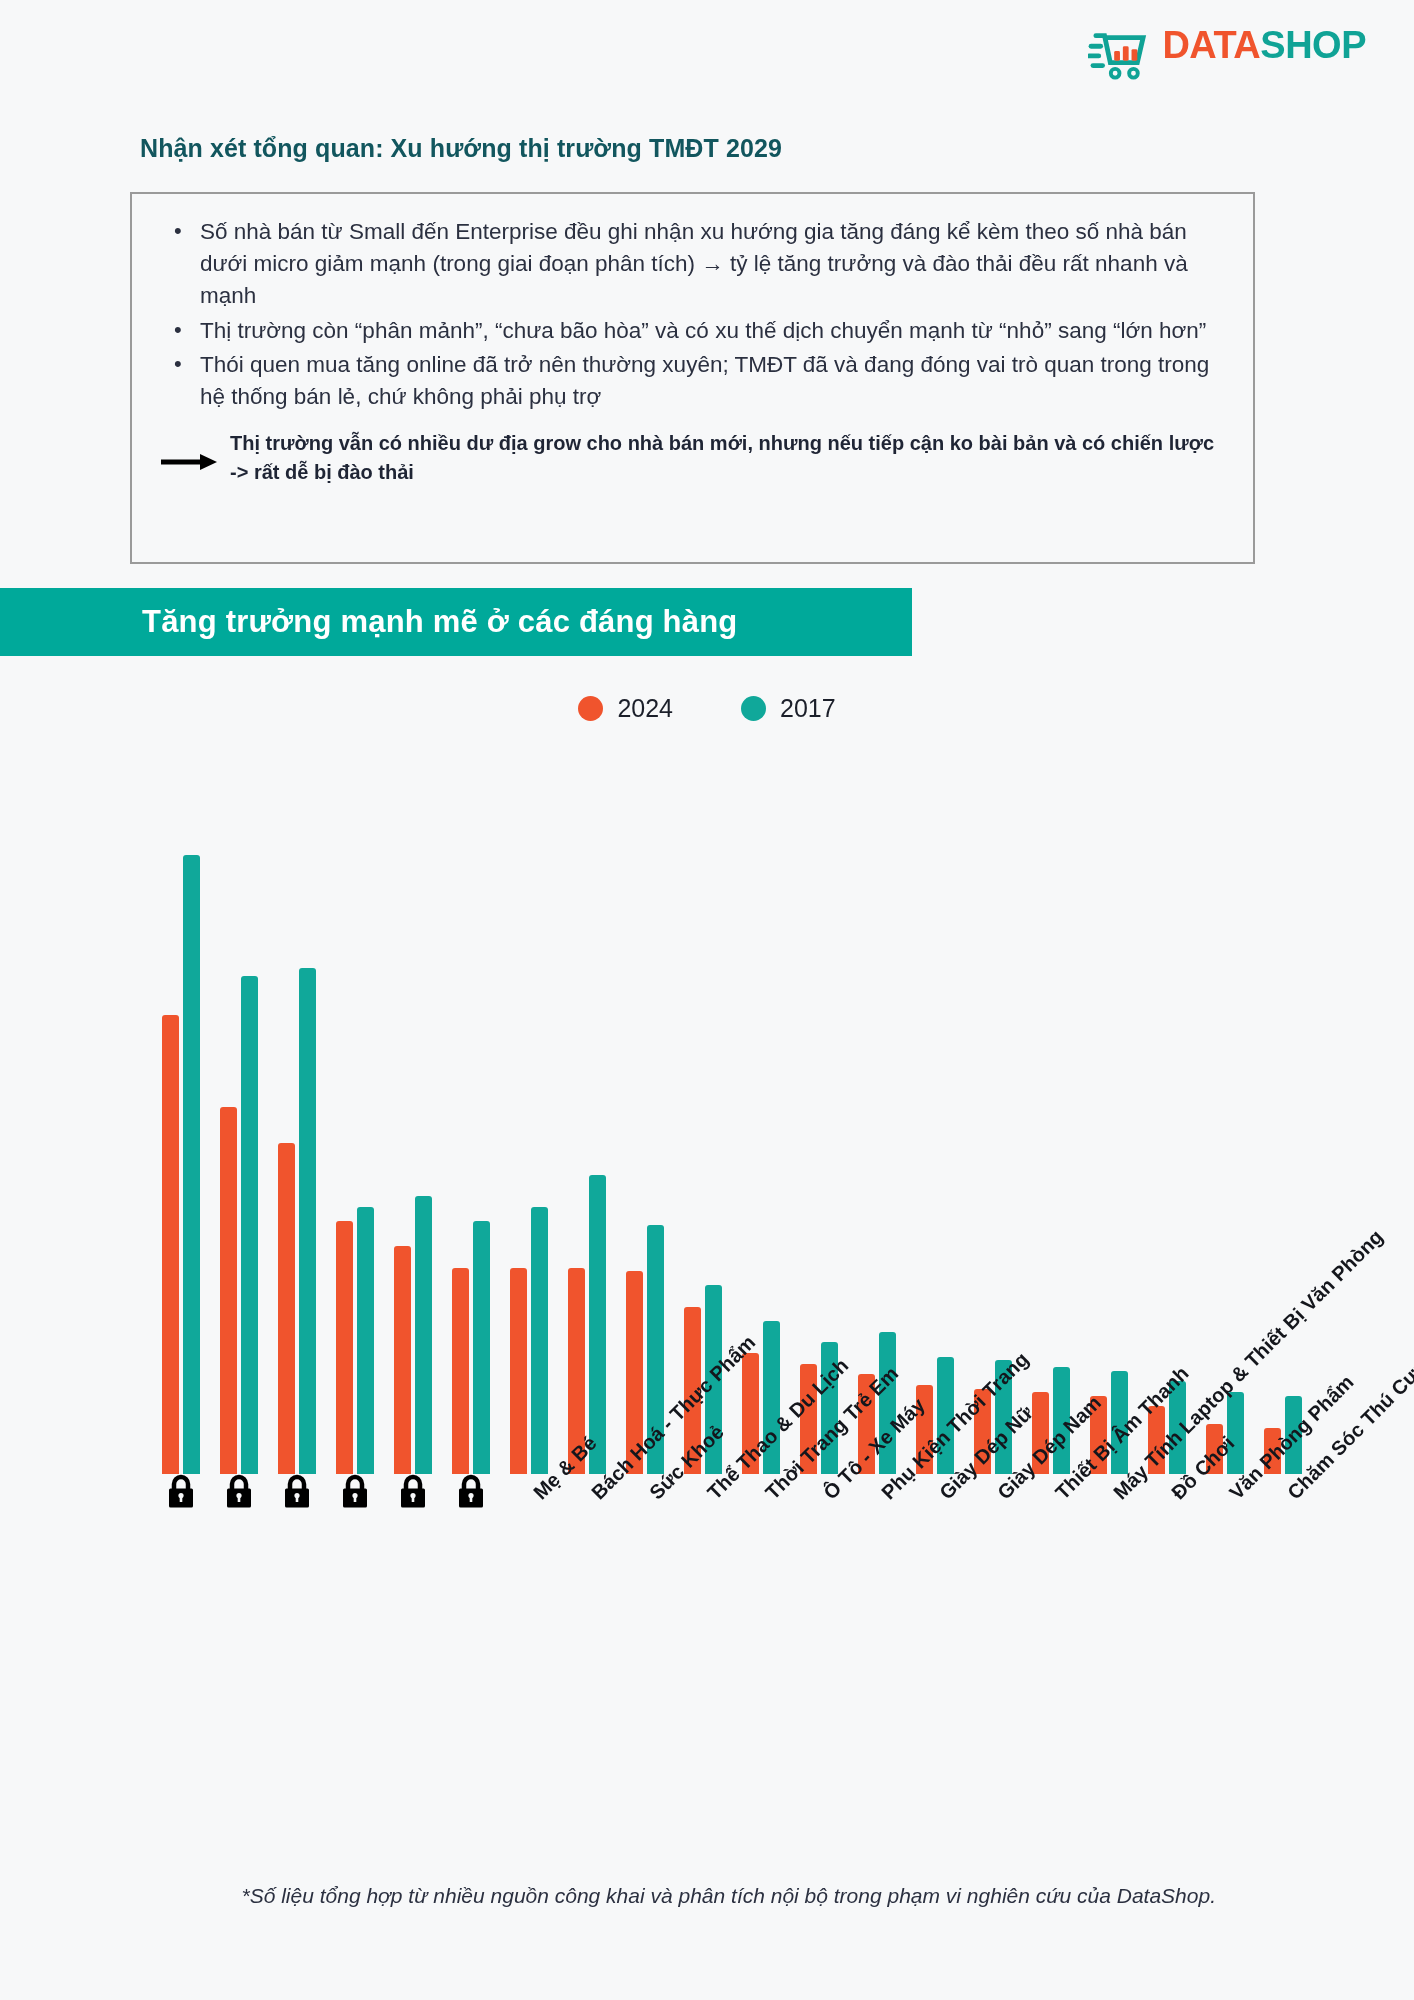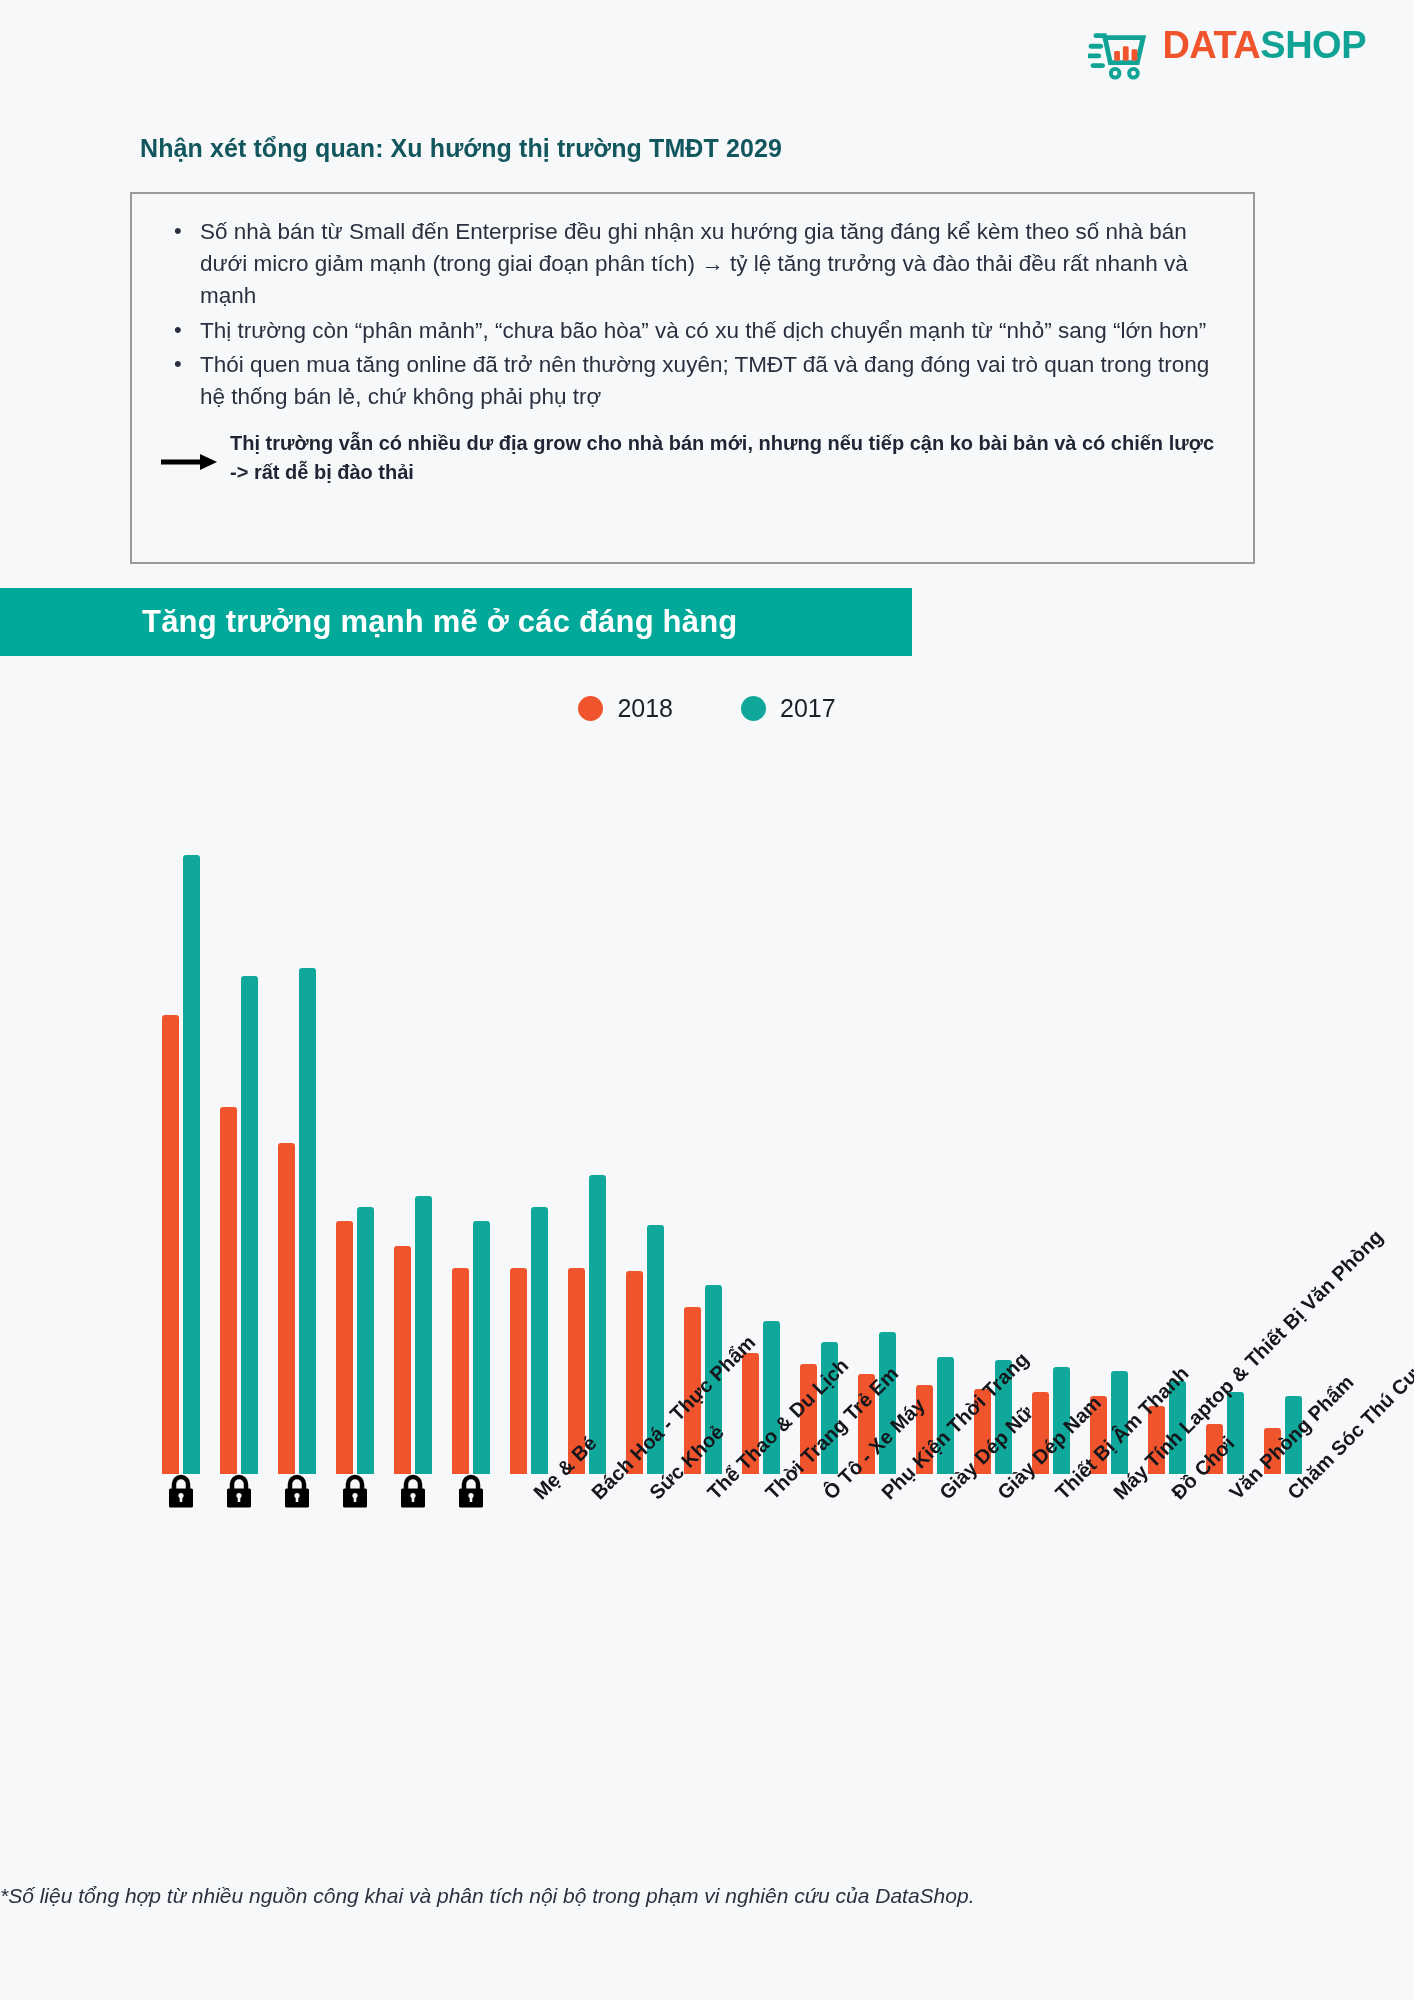--- a/index.html
+++ b/index.html
@@ -92,21 +92,21 @@
     transform-origin: left top;
     transform: rotate(-45deg);
     white-space: nowrap;
     font-size: 20px; font-weight: 700; color: #14161c;
     letter-spacing: .1px;
   }
 
   
   .footnote {
     position: absolute; left: 0; top: 1884px; width: 1216px;
-    text-align: left;
+    text-align: right;
     font-size: 21px; font-style: italic; color: #2b3040;
   }
 </style>
 </head>
 <body>
 
 <div class="page">
 
   <div class="logo">
     <svg class="logo-cart" viewBox="0 0 64 56">
@@ -148,21 +148,21 @@
     </div>
   </div>
 
   <div class="banner">
     <div class="banner-title">Tăng trưởng mạnh mẽ ở các đáng hàng</div>
   </div>
 
   <div class="legend">
     <div class="legend-item">
       <span class="legend-dot" style="background:#f0542d"></span>
-      <span class="legend-label">2018</span>
+      <span class="legend-label">2024</span>
     </div>
     <div class="legend-item">
       <span class="legend-dot" style="background:#10a89a"></span>
       <span class="legend-label">2017</span>
     </div>
   </div>
 
   <div class="chart">
     <div class="plot" id="plot">
         <div class="group" style="left: 0px; width: 58px;">

